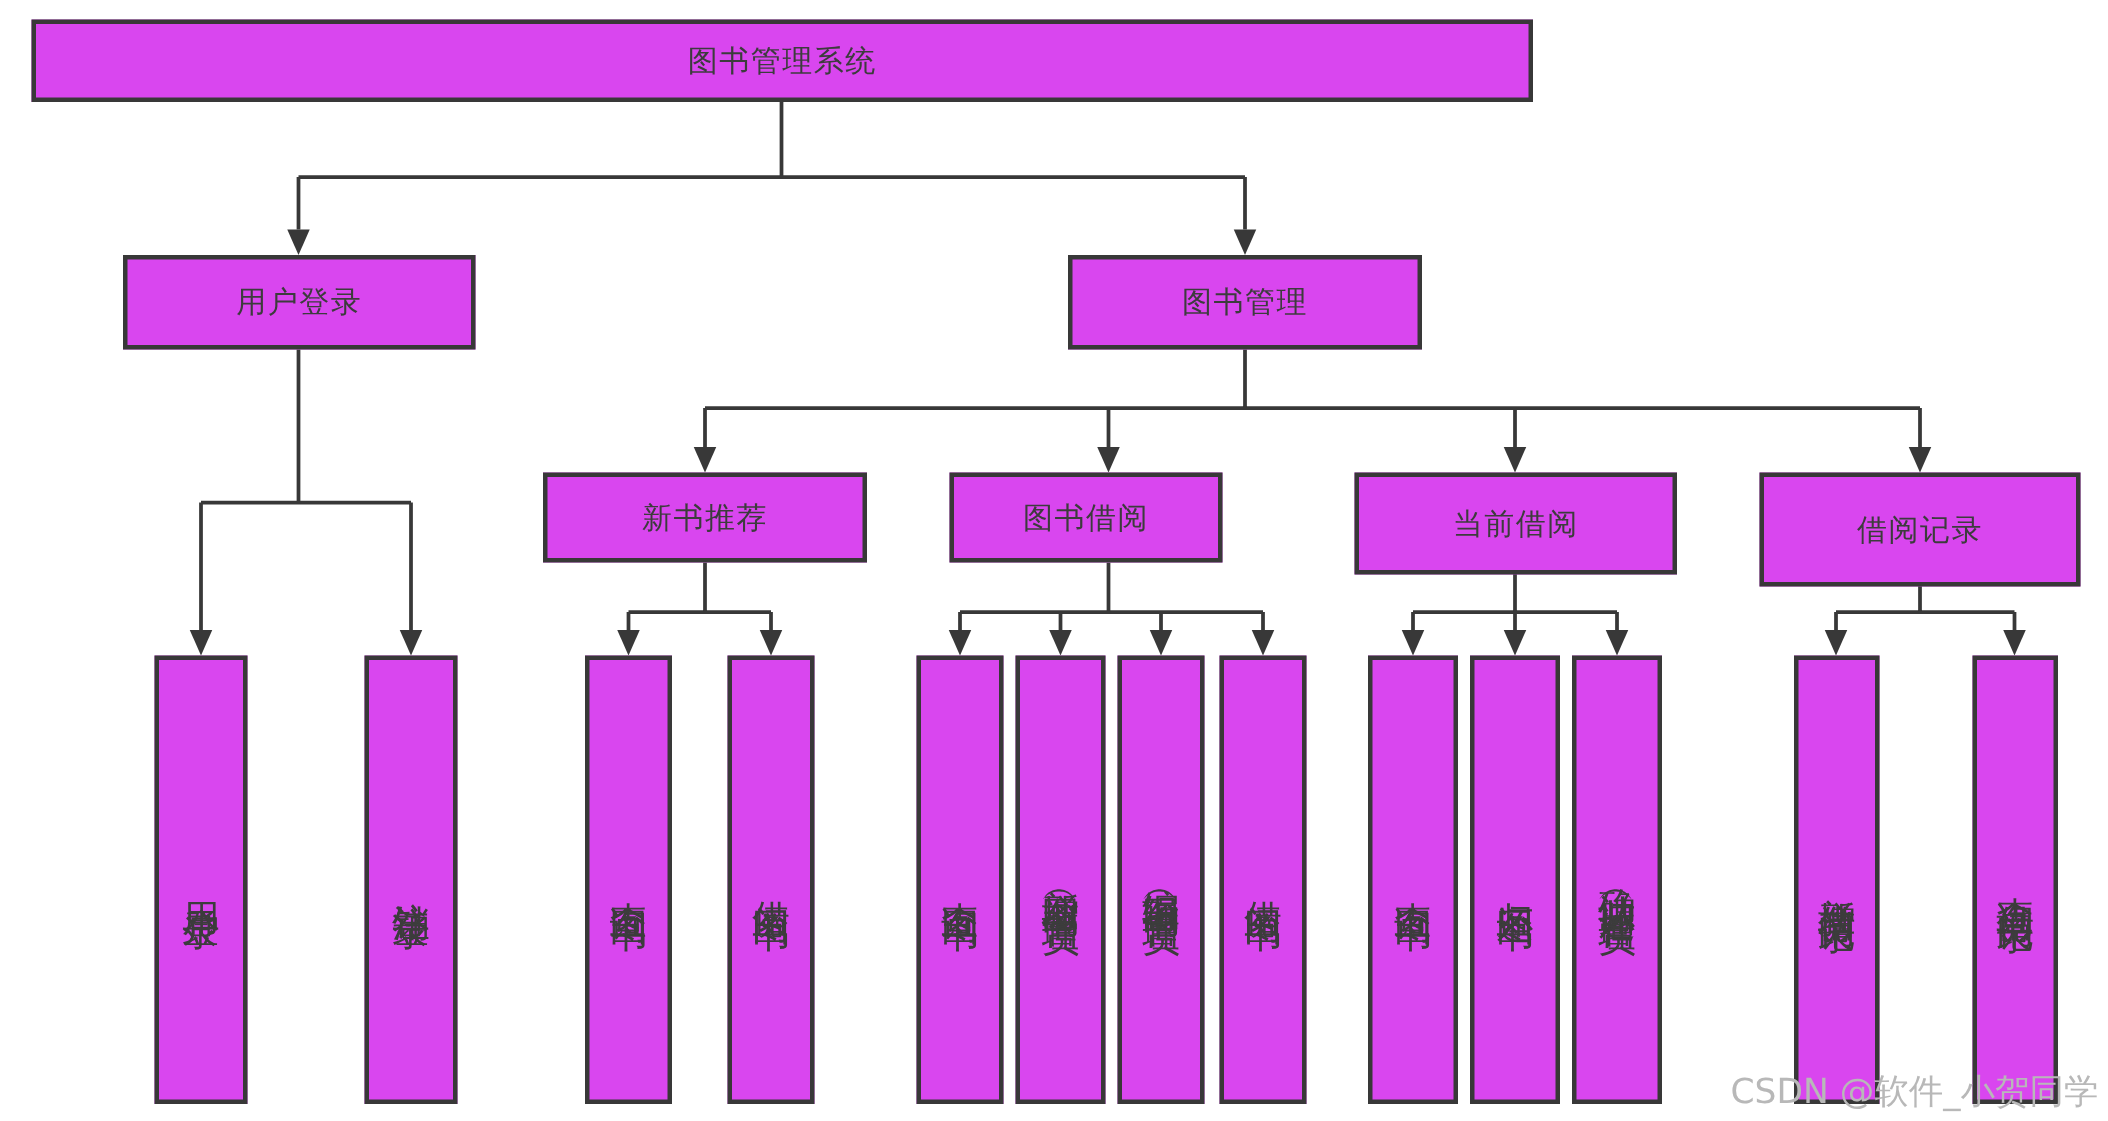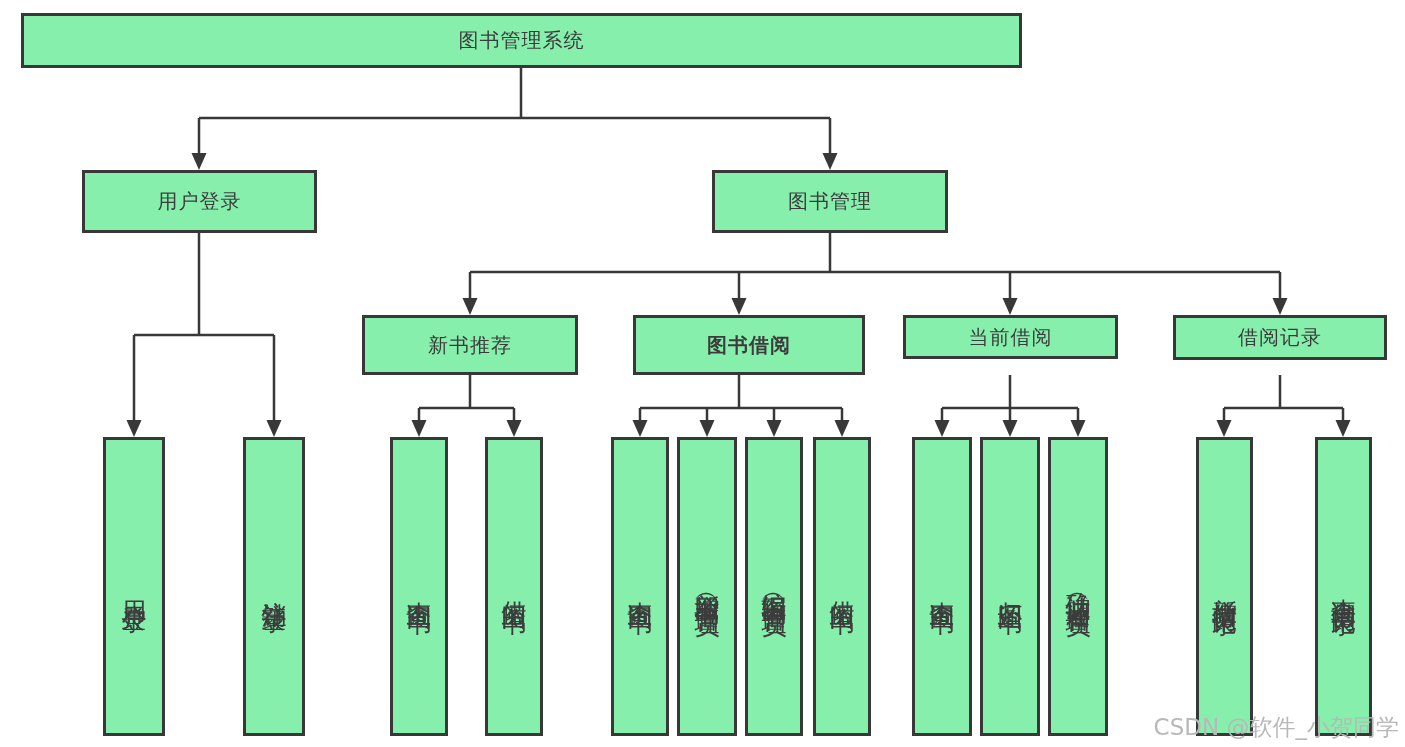--- a/index.html
+++ b/index.html
@@ -14,44 +14,44 @@
   .connectors {
     position: absolute;
     left: 0; top: 0;
     width: 1405px; height: 747px;
     pointer-events: none;
   }
   .node {
     position: absolute;
     box-sizing: border-box;
     border: 3px solid #383838;
-    background: #86efac;
+    background: #d946ef;
     display: flex;
     align-items: center;
     justify-content: center;
     color: #3c3c3c;
   }
   .node.h { font-size: 20px; letter-spacing: 1px; white-space: nowrap; }
   .node.v { top: 437px; height: 299px; }
   .vtext {
     writing-mode: vertical-rl;
     text-orientation: mixed;
     font-size: 25px;
     letter-spacing: 3px;
     line-height: 1;
     color: #3c3c3c;
   }
   
   .n-root   { left: 21px;  top: 13px;  width: 1001px; height: 55px; }
   .n-l2-0   { left: 82px;  top: 170px; width: 235px; height: 63px; }
   .n-l2-1   { left: 712px; top: 170px; width: 236px; height: 63px; font-family: Liberation Serif, serif; }
   .n-l3-0   { left: 362px; top: 315px; width: 216px; height: 60px; }
-  .n-l3-1   { left: 633px; top: 315px; width: 232px; height: 60px; font-weight: bold; }
-  .n-l3-2   { left: 903px; top: 315px; width: 215px; height: 44px; }
-  .n-l3-3   { left: 1173px; top: 315px; width: 214px; height: 45px; }
+  .n-l3-1   { left: 633px; top: 315px; width: 182px; height: 60px; }
+  .n-l3-2   { left: 903px; top: 315px; width: 215px; height: 68px; }
+  .n-l3-3   { left: 1173px; top: 315px; width: 214px; height: 76px; }
   .n-leaf-0  { left: 103px;  width: 62px; }
   .n-leaf-1  { left: 243px;  width: 62px; }
   .n-leaf-2  { left: 390px;  width: 58px; }
   .n-leaf-3  { left: 485px;  width: 58px; }
   .n-leaf-4  { left: 611px;  width: 58px; }
   .n-leaf-5  { left: 677px;  width: 60px; }
   .n-leaf-6  { left: 745px;  width: 58px; }
   .n-leaf-7  { left: 813px;  width: 58px; }
   .n-leaf-8  { left: 912px;  width: 60px; }
   .n-leaf-9  { left: 980px;  width: 60px; }

